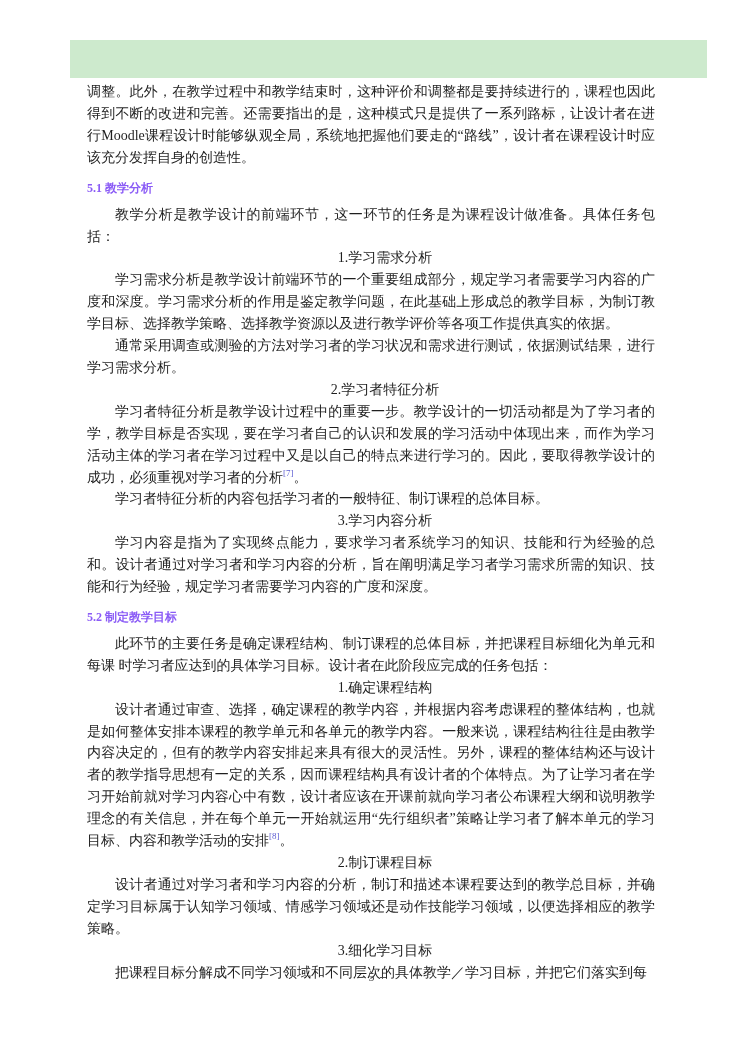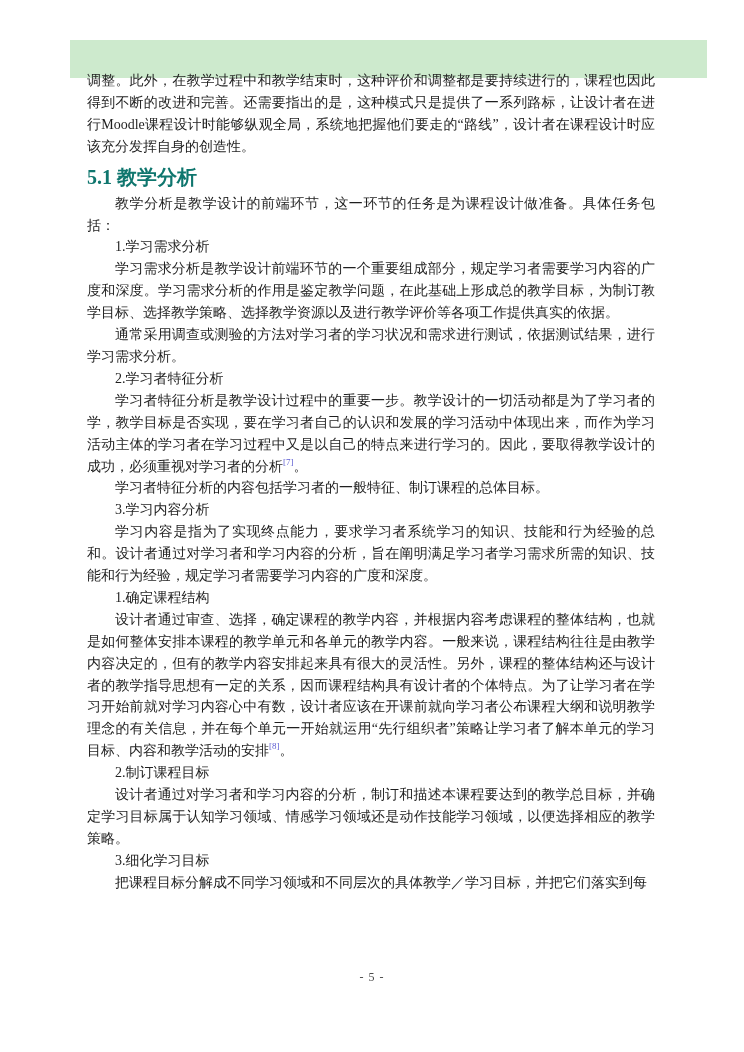--- a/index.html
+++ b/index.html
@@ -15,38 +15,38 @@
     position: absolute;
     left: 70px;
     top: 40px;
     width: 637px;
     height: 38px;
     background: #cdeacd;
   }
   .content {
     position: absolute;
     left: 87px;
-    top: 70px;
+    top: 81px;
     width: 568px;
     font-size: 14px;
     line-height: 21.9px;
     color: #1f1f1f;
     text-align: justify;
   }
   .para {
     margin: 0;
     text-indent: 2em;
   }
   .para.no-indent { text-indent: 0; }
-  .para.item { text-align: left; }
+  .para.item { text-align: center; }
   h2.section-heading {
-    font-size: 20px;
+    font-size: 12px;
     line-height: 23px;
     font-weight: bold;
-    color: #0f766e;
+    color: #8b5cf6;
     margin: 8px 0 4px 0;
     text-align: left;
   }
   sup.ref {
     font-size: 9px;
     line-height: 0;
     color: var(--ref-color, #5b5bd2);
     vertical-align: super;
     cursor: pointer;
   }
@@ -75,20 +75,22 @@
           <p class="para item">1.学习需求分析</p>
           <p class="para">学习需求分析是教学设计前端环节的一个重要组成部分，规定学习者需要学习内容的广度和深度。学习需求分析的作用是鉴定教学问题，在此基础上形成总的教学目标，为制订教学目标、选择教学策略、选择教学资源以及进行教学评价等各项工作提供真实的依据。</p>
           <p class="para">通常采用调查或测验的方法对学习者的学习状况和需求进行测试，依据测试结果，进行学习需求分析。</p>
           <p class="para item">2.学习者特征分析</p>
           <p class="para">学习者特征分析是教学设计过程中的重要一步。教学设计的一切活动都是为了学习者的学，教学目标是否实现，要在学习者自己的认识和发展的学习活动中体现出来，而作为学习活动主体的学习者在学习过程中又是以自己的特点来进行学习的。因此，要取得教学设计的成功，必须重视对学习者的分析<sup class="ref">[7]</sup>。</p>
           <p class="para">学习者特征分析的内容包括学习者的一般特征、制订课程的总体目标。</p>
           <p class="para item">3.学习内容分析</p>
           <p class="para">学习内容是指为了实现终点能力，要求学习者系统学习的知识、技能和行为经验的总和。设计者通过对学习者和学习内容的分析，旨在阐明满足学习者学习需求所需的知识、技能和行为经验，规定学习者需要学习内容的广度和深度。</p>
         </section>
         <section>
+          <h2 class="section-heading">5.2 制定教学目标</h2>
+          <p class="para">此环节的主要任务是确定课程结构、制订课程的总体目标，并把课程目标细化为单元和每课 时学习者应达到的具体学习目标。设计者在此阶段应完成的任务包括：</p>
           <p class="para item">1.确定课程结构</p>
           <p class="para">设计者通过审查、选择，确定课程的教学内容，并根据内容考虑课程的整体结构，也就是如何整体安排本课程的教学单元和各单元的教学内容。一般来说，课程结构往往是由教学内容决定的，但有的教学内容安排起来具有很大的灵活性。另外，课程的整体结构还与设计者的教学指导思想有一定的关系，因而课程结构具有设计者的个体特点。为了让学习者在学习开始前就对学习内容心中有数，设计者应该在开课前就向学习者公布课程大纲和说明教学理念的有关信息，并在每个单元一开始就运用“先行组织者”策略让学习者了解本单元的学习目标、内容和教学活动的安排<sup class="ref">[8]</sup>。</p>
           <p class="para item">2.制订课程目标</p>
           <p class="para">设计者通过对学习者和学习内容的分析，制订和描述本课程要达到的教学总目标，并确定学习目标属于认知学习领域、情感学习领域还是动作技能学习领域，以便选择相应的教学策略。</p>
           <p class="para item">3.细化学习目标</p>
           <p class="para">把课程目标分解成不同学习领域和不同层次的具体教学／学习目标，并把它们落实到每</p>
         </section>
       </div>
   </div>
   <div class="footer">- 5 -</div>

